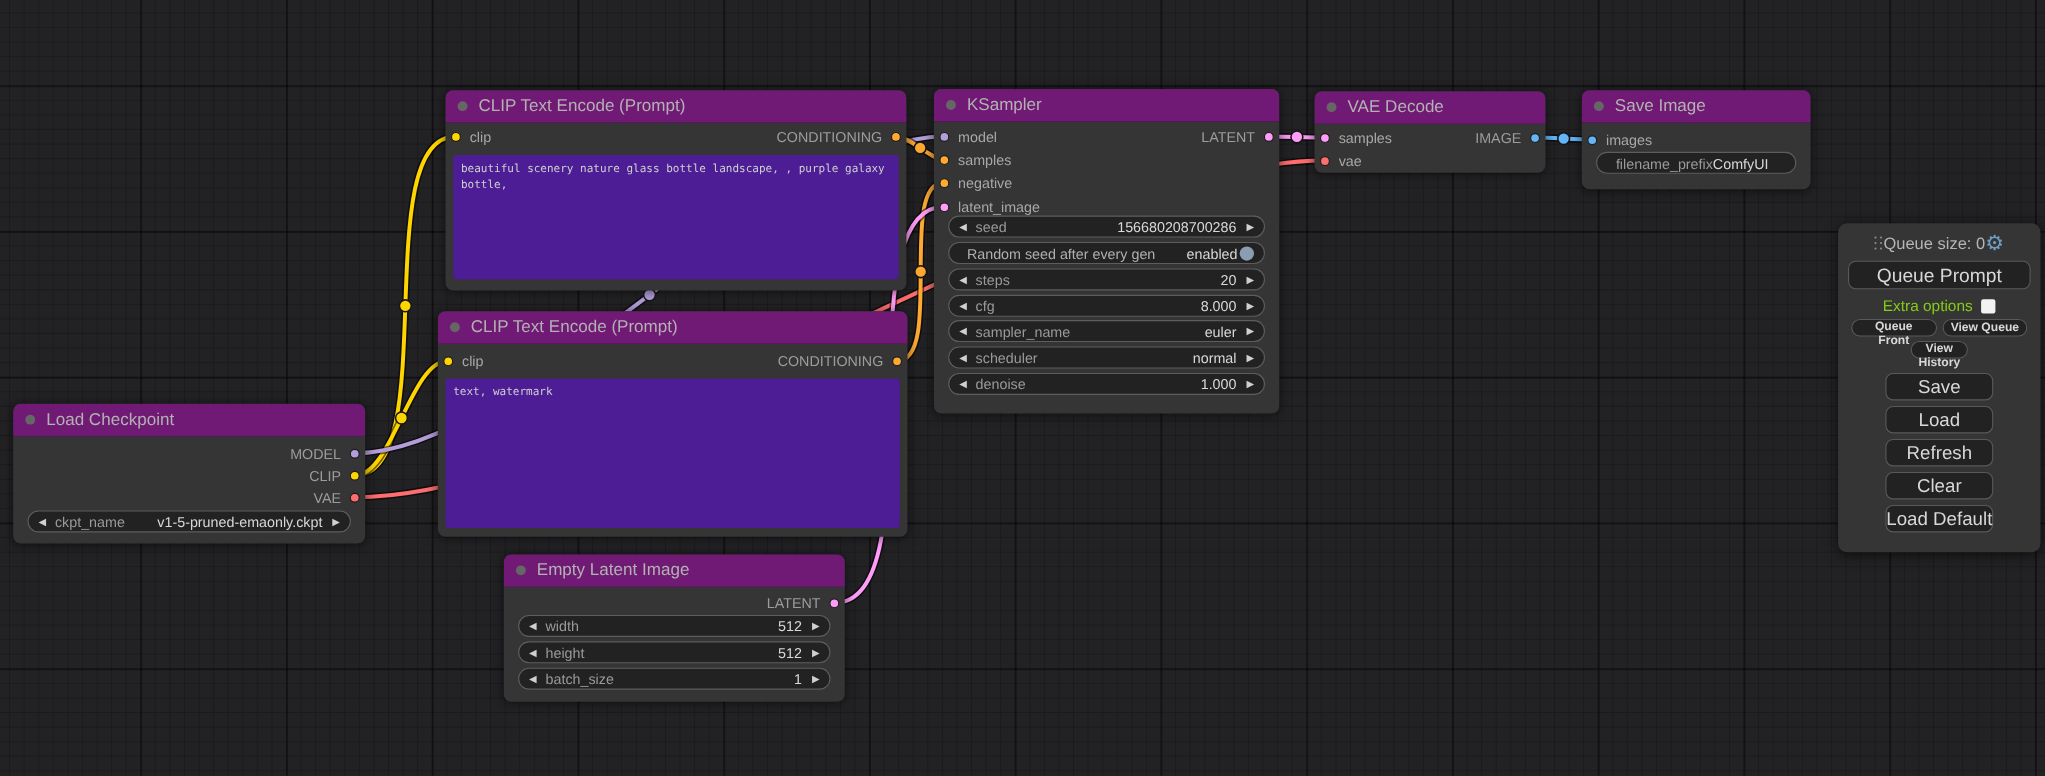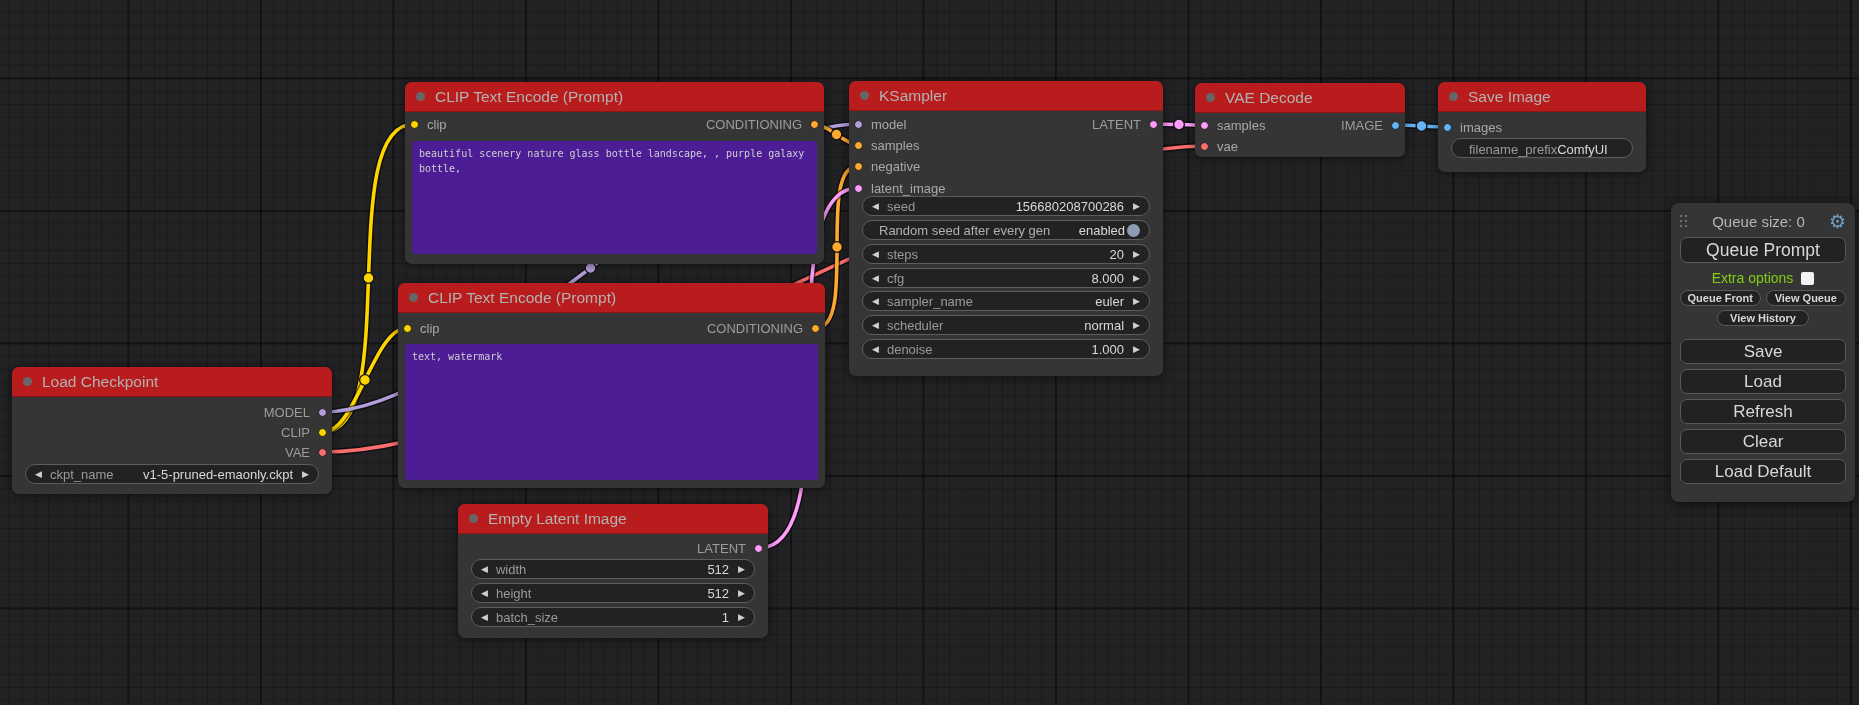--- a/index.html
+++ b/index.html
@@ -17,21 +17,21 @@
     background-position:-5px -55px,-5px -55px,-5px -2px,-5px -2px;
   }
   #wires { position:absolute; left:0; top:0; z-index:1; }
   .node {
     position:absolute; z-index:2;
     background:#353535; border-radius:7px;
     box-shadow:0 1px 10px rgba(0,0,0,.55);
   }
   .titlebar {
     position:absolute; left:0; right:0; top:0; height:30px;
-    background:#b91c1c; border-radius:7px 7px 0 0;
+    background:#701a75; border-radius:7px 7px 0 0;
     border-bottom:1px solid rgba(0,0,0,.22);
     display:flex; align-items:center; gap:10px; padding:0 11px;
   }
   .tdot { width:9px; height:9px; border-radius:50%; background:#666; flex:0 0 auto; }
   .ntitle { color:#b2b2b2; font-size:15.5px; white-space:nowrap; }
   .port { position:absolute; height:18px; display:flex; align-items:center; gap:8px; }
   .port.in  { left:5px; }
   .port.out { right:5px; }
   .pdot { width:9px; height:9px; border-radius:50%; border:1.5px solid #1c1c1c; flex:0 0 auto; }
   .plabel { font-size:13px; color:#a8a8a8; white-space:nowrap; }
@@ -52,21 +52,21 @@
   .ntext {
     position:absolute; background:#4c1d95; border-radius:3px;
     font-family:"DejaVu Sans Mono", monospace; font-size:10px; line-height:15px;
     color:#cfcfcf; padding:5px 7px; white-space:pre-wrap; word-break:break-word;
     overflow:hidden;
   }
   
   .qpanel {
     position:absolute; left:1671px; top:203px; width:184px; height:299px; z-index:4;
     background:#353535; border-radius:8px; box-shadow:0 2px 12px rgba(0,0,0,.6);
-    display:flex; flex-direction:column; padding:7px 9px 8px;
+    display:flex; flex-direction:column; padding:7px 9px 8px;align-items:center;
   }
   .qp-header { display:flex; align-items:center; height:22px; }
   .qp-handle { width:8px; height:13px; position:relative; flex:0 0 auto; }
   .qp-handle i {
     position:absolute; left:0; top:0; width:2px; height:2px; background:#888; border-radius:50%;
     box-shadow:5px 0 0 #888, 0 5px 0 #888, 5px 5px 0 #888, 0 10px 0 #888, 5px 10px 0 #888;
   }
   .qp-title { flex:1; text-align:center; color:#b5b5b5; font-size:15px; }
   .qp-gear { color:#6f9fc4; font-size:19px; line-height:1; flex:0 0 auto; cursor:pointer; }
   .qbtn {

